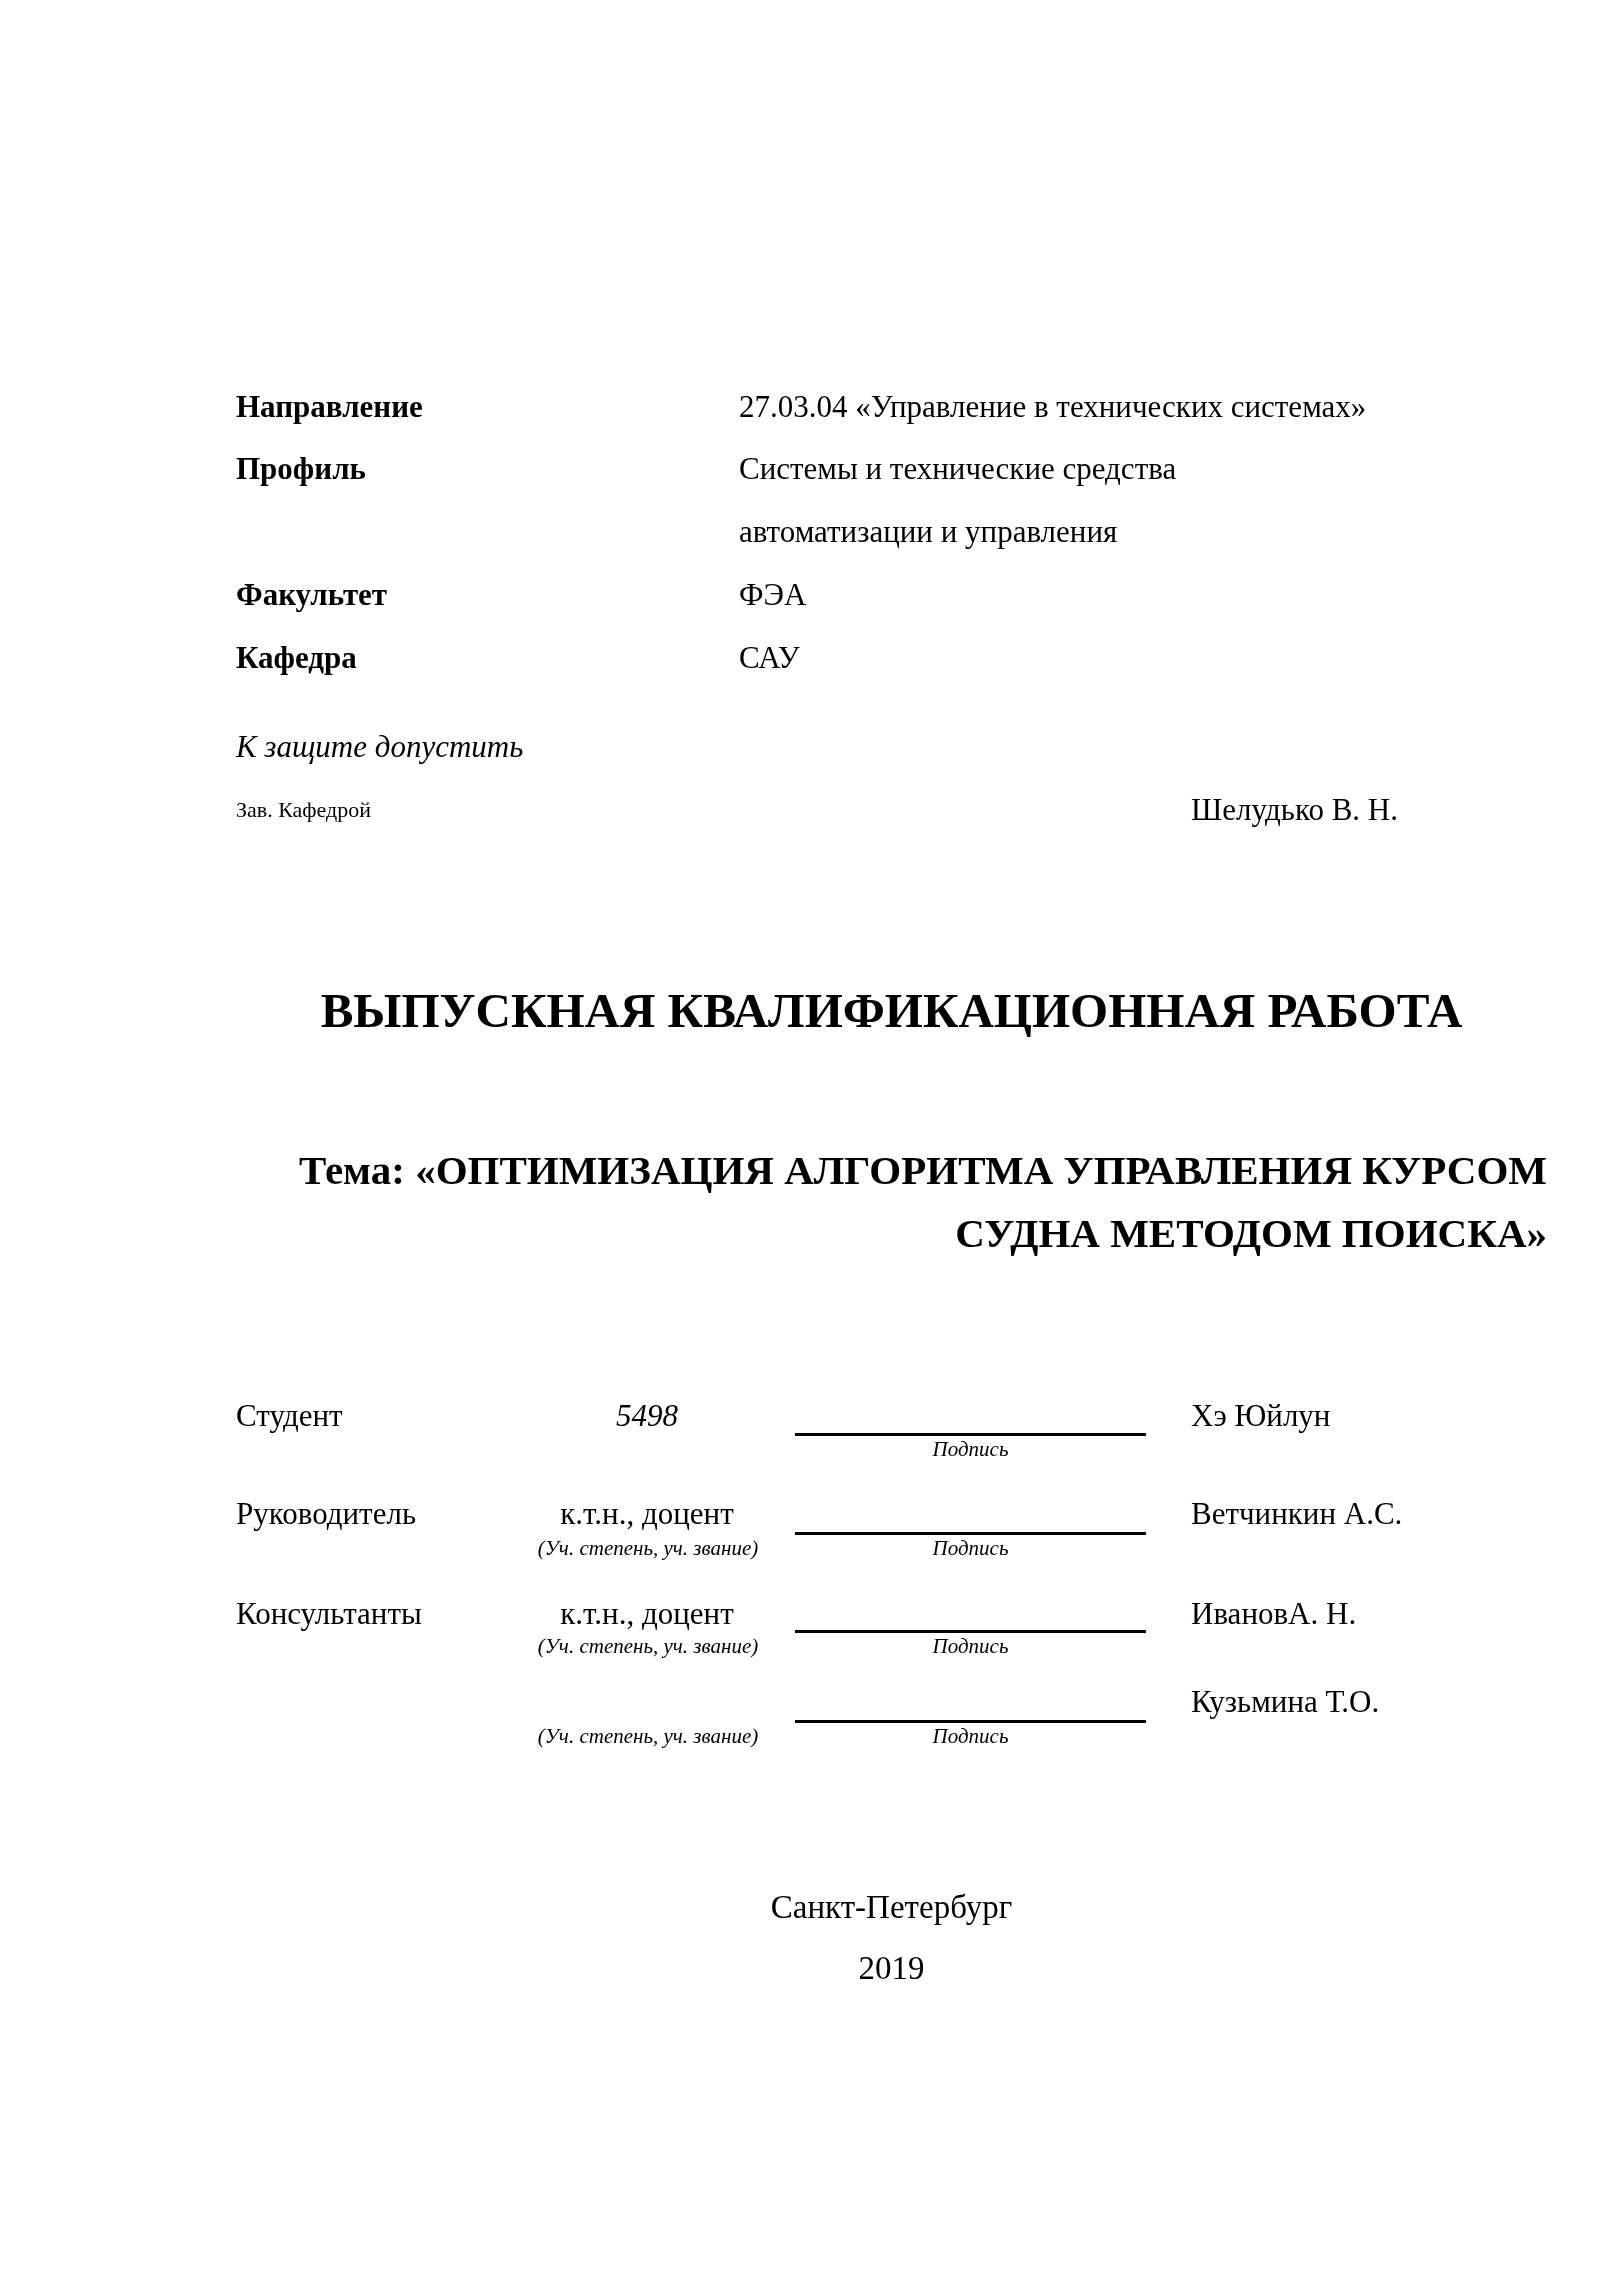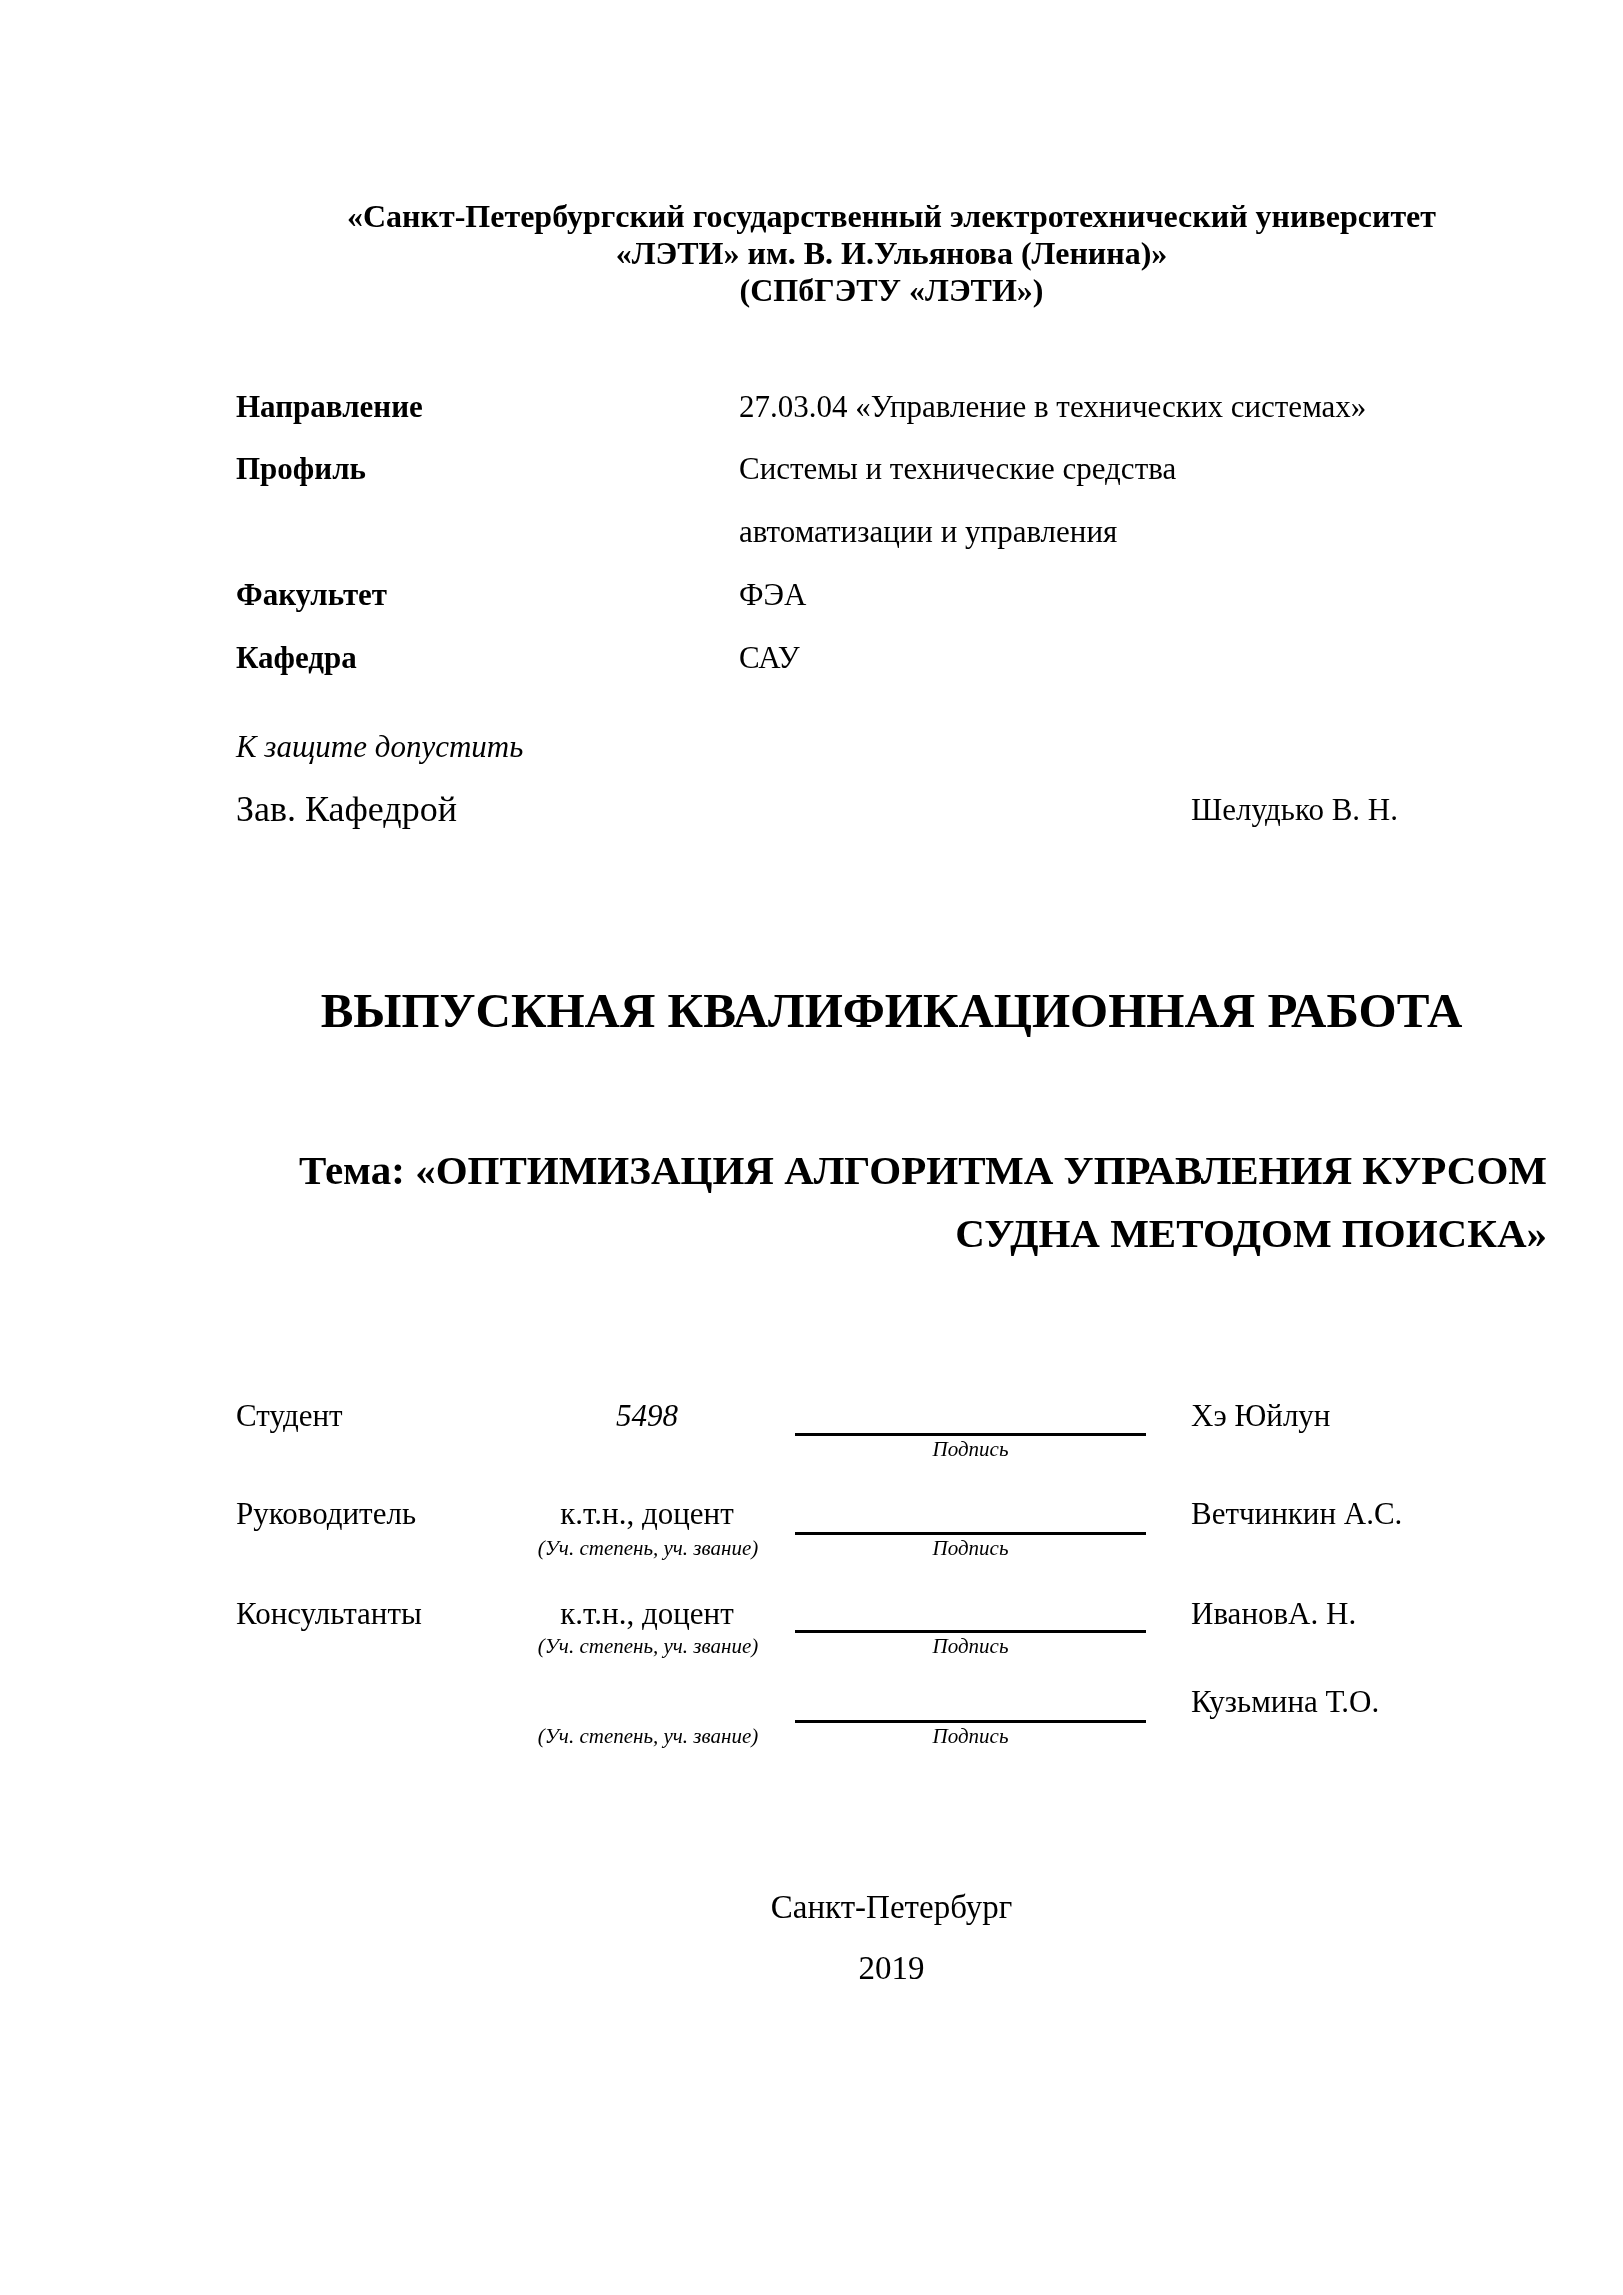--- a/index.html
+++ b/index.html
@@ -17,21 +17,21 @@
   .header-block {
     left: 236px; top: 198px; width: 1311px;
     font-size: 32px; font-weight: bold; line-height: 37px;
     text-align: center;
   }
 
   .field-label { left: 236px; font-size: 31px; font-weight: bold; line-height: 35px; text-align: right; }
   .field-value { left: 739px; font-size: 31px; line-height: 35px; }
 
   .permit { left: 236px; top: 729px; font-size: 31px; font-style: italic; line-height: 35px; }
-  .head-label { left: 236px; top: 792px; font-size: 36px; line-height: 35px; }
+  .head-label { left: 236px; top: 792px; font-size: 22px; line-height: 35px; }
   .head-name  { left: 1191px; top: 792px; font-size: 31px; line-height: 35px; }
 
   .title-line { left: 236px; width: 1311px; text-align: center; font-weight: bold; font-size: 49px; line-height: 55px; }
   .topic-line { left: 236px; width: 1311px; text-align: right; font-weight: bold; font-size: 41px; line-height: 47px; }
 
   .sig-role    { left: 236px; font-size: 31px; line-height: 35px; }
   .sig-qual    { left: 502px; width: 290px; text-align: center; font-size: 31px; line-height: 35px; }
   .sig-group   { left: 502px; width: 290px; text-align: center; font-size: 31px; font-style: italic; line-height: 35px; }
   .sig-line    { left: 795px; width: 351px; height: 0; border-bottom: 3.1px solid #000; }
   .sig-caption { left: 795px; width: 351px; text-align: center; font-size: 21px; font-style: italic; line-height: 24px; }
@@ -39,25 +39,20 @@
   .sig-name    { left: 1191px; font-size: 31px; line-height: 35px; }
 
   .footer-city { left: 236px; top: 1888px; width: 1311px; text-align: center; font-size: 33px; line-height: 38px; }
   .footer-year { left: 236px; top: 1949px; width: 1311px; text-align: center; font-size: 33px; line-height: 38px; }
 </style>
 </head>
 <body>
 
 <div class="page">
 
-  <div class="abs header-block">
-    <div>«Санкт-Петербургский государственный электротехнический университет</div>
-    <div>«ЛЭТИ» им. В. И.Ульянова (Ленина)»</div>
-    <div>(СПбГЭТУ «ЛЭТИ»)</div>
-  </div>
 
   <div class="abs field-label" style="top:389px">Направление</div>
   <div class="abs field-value" style="top:389px">27.03.04 «Управление в технических системах»</div>
 
   <div class="abs field-label" style="top:451px">Профиль</div>
   <div class="abs field-value" style="top:451px">Системы и технические средства</div>
   <div class="abs field-value" style="top:514px">автоматизации и управления</div>
 
   <div class="abs field-label" style="top:577px">Факультет</div>
   <div class="abs field-value" style="top:577px">ФЭА</div>

